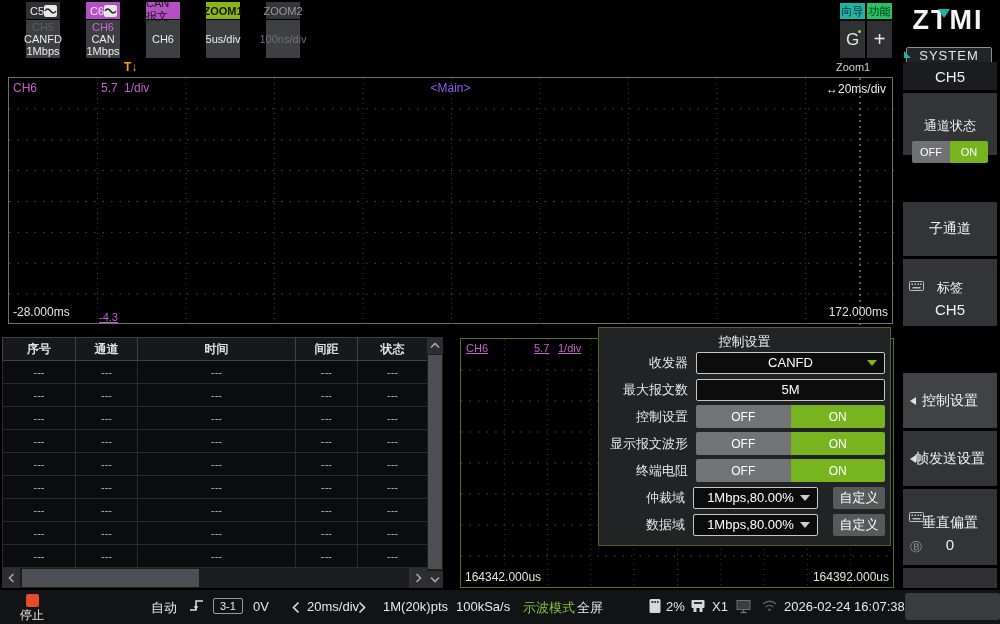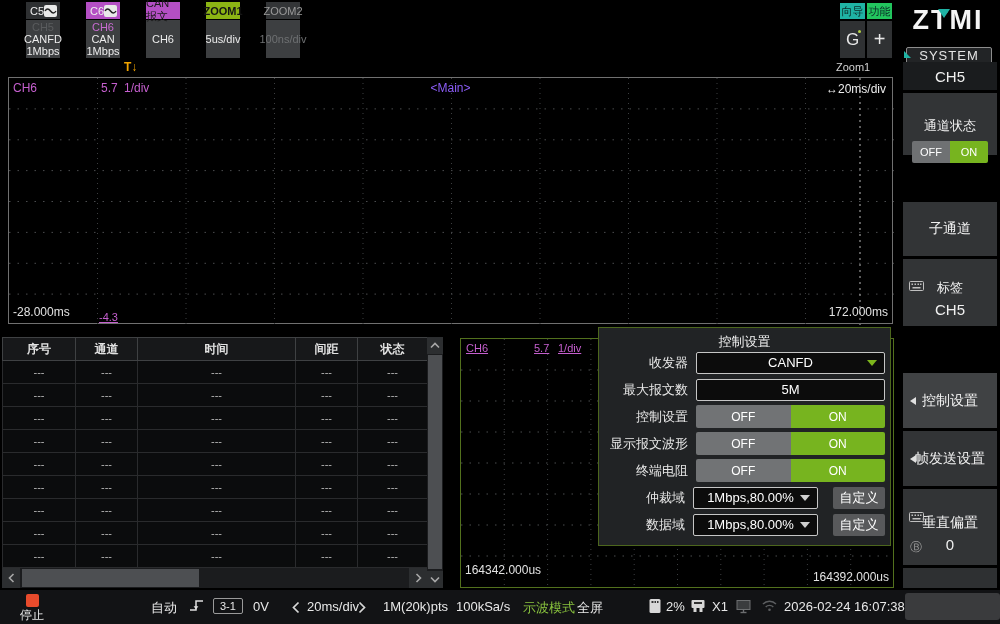--- a/index.html
+++ b/index.html
@@ -395,21 +395,21 @@
       <line x1="0" y1="93" x2="432" y2="93"></line>
         <line x1="0" y1="124" x2="432" y2="124"></line>
       <line x1="0" y1="155" x2="432" y2="155"></line>
         <line x1="0" y1="186" x2="432" y2="186"></line>
       <line x1="0" y1="217" x2="432" y2="217"></line>
     </g>
   </svg>
   <span class="plot-lbl mag sm" style="left:5px;top:3px">CH6</span>
   <span class="plot-lbl mag sm" style="left:73px;top:3px">5.7</span>
   <span class="plot-lbl mag sm" style="left:97px;top:3px">1/div</span>
-  <span class="plot-lbl" style="left:4px;bottom:10px;color:#e2e2e2">164342.000us</span>
+  <span class="plot-lbl" style="left:4px;bottom:3px;color:#e2e2e2">164342.000us</span>
   <span class="plot-lbl" style="right:4px;bottom:3px;color:#e2e2e2">164392.000us</span>
 </div>
 
 <div id="control-panel">
   <div class="cp-title">控制设置</div>
 
   <div class="cp-row">
     <span class="cp-label">收发器</span>
     <div class="cp-ctrl">
       <div class="field">

